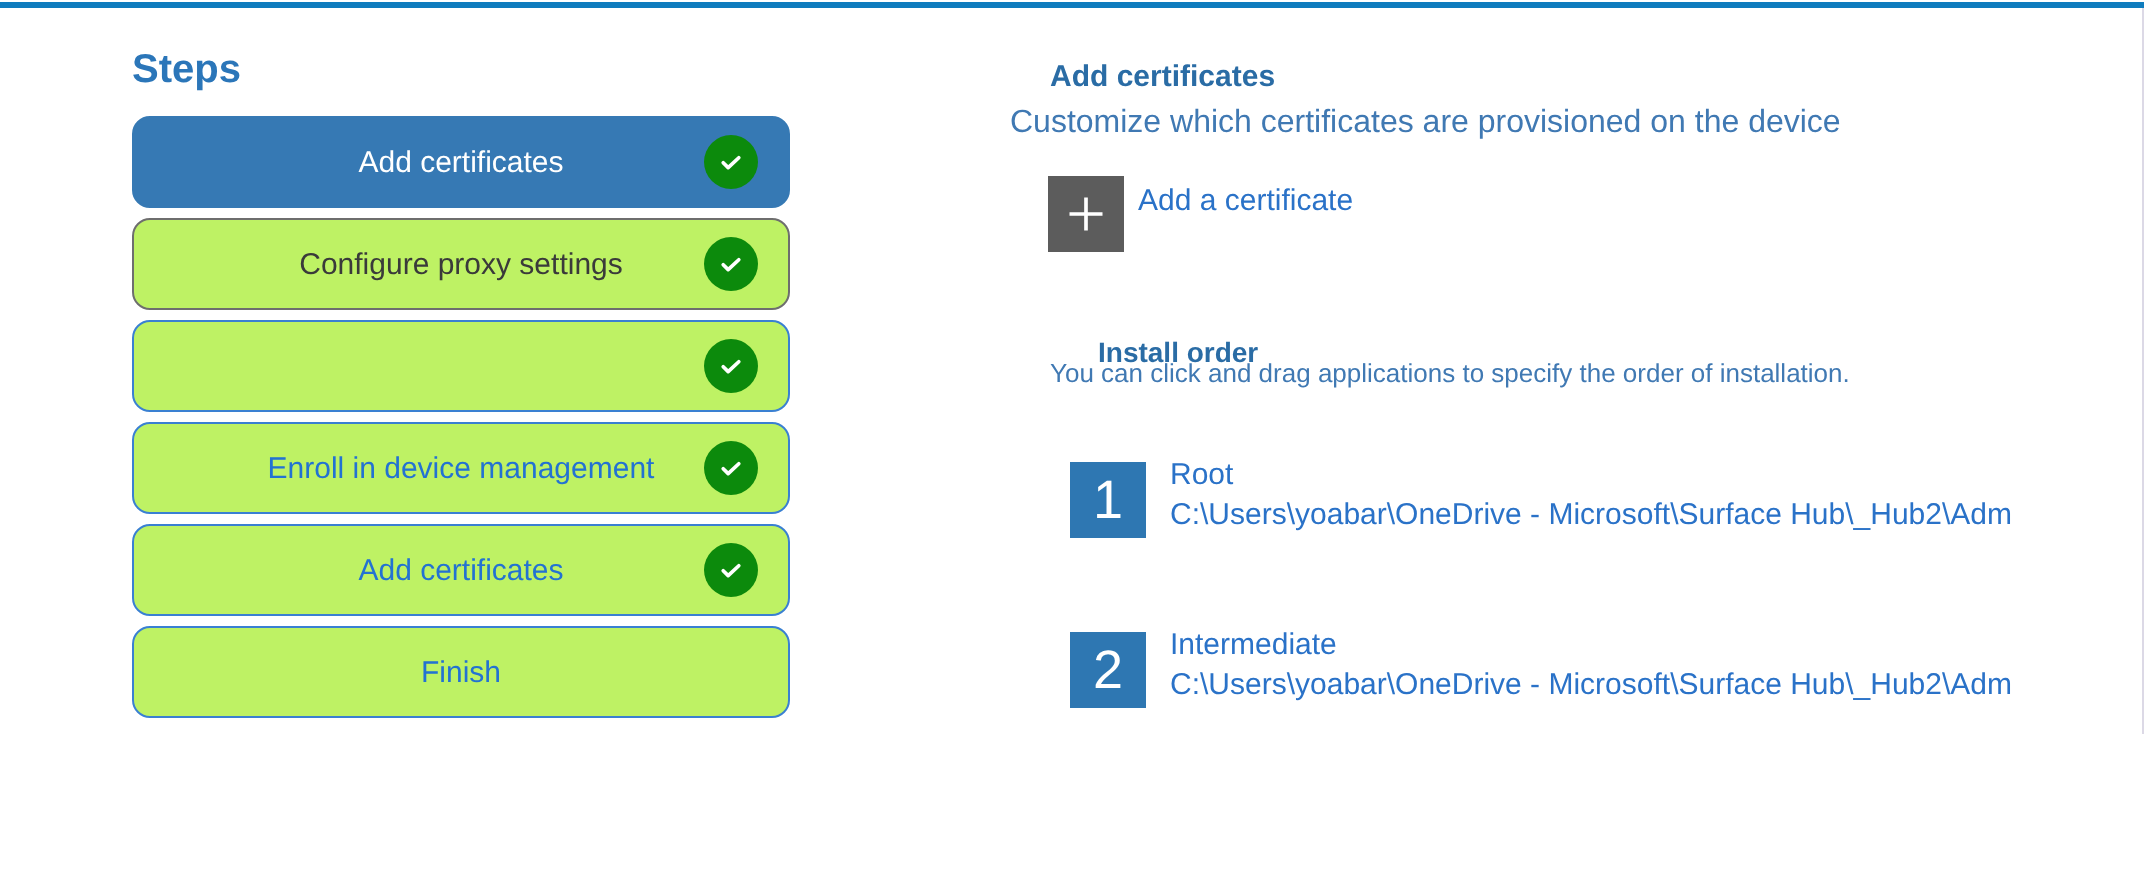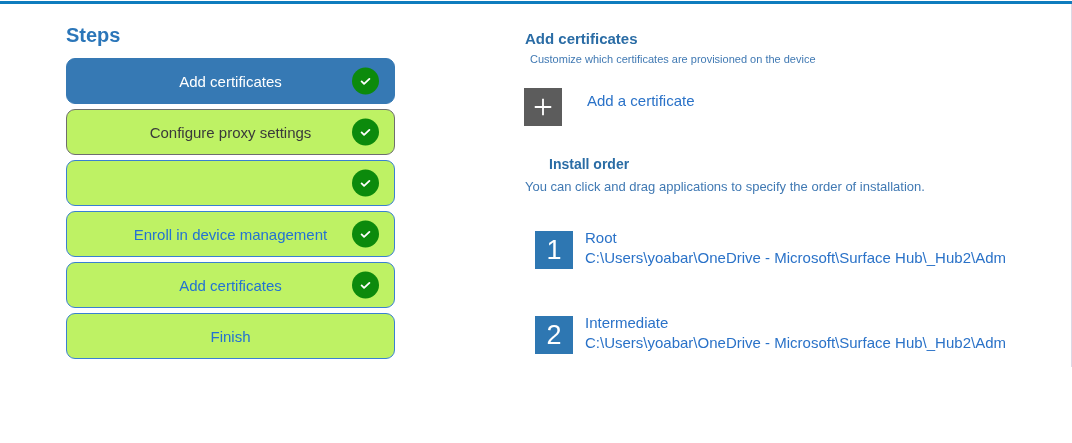--- a/index.html
+++ b/index.html
@@ -26,31 +26,31 @@
   .step.visited{border-color:var(--step-visited-border);color:var(--step-visited-text);}
   .check{
     position:absolute;right:15px;top:50%;transform:translateY(-50%);
     width:27px;height:27px;border-radius:50%;background:var(--check-green);
     display:flex;align-items:center;justify-content:center;
   }
   .check svg{width:17px;height:17px;display:block;}
 
   
   .panel-title{position:absolute;left:525px;top:30px;font-size:15px;font-weight:700;color:var(--heading-blue);}
-  .panel-subtitle{position:absolute;left:530px;top:53px;font-size:11px;color:var(--subtitle-blue);text-align:center;}
+  .panel-subtitle{position:absolute;left:505px;top:53px;font-size:16px;color:var(--subtitle-blue);text-align:center;}
 
   .add-cert{position:absolute;left:524px;top:88px;display:flex;cursor:pointer;}
   .plus-tile{
     width:38px;height:38px;background:var(--tile-gray);
     display:flex;align-items:center;justify-content:center;flex:none;
   }
   .plus-tile svg{width:22px;height:22px;display:block;}
-  .add-cert-label{margin-left:25px;margin-top:4px;font-size:15px;color:var(--link-blue);}
+  .add-cert-label{margin-left:7px;margin-top:4px;font-size:15px;color:var(--link-blue);}
 
-  .install-title{position:absolute;left:525px;top:156px;font-size:14px;font-weight:700;color:var(--heading-blue);padding-left:24px;}
+  .install-title{position:absolute;left:525px;top:168px;font-size:14px;font-weight:700;color:var(--heading-blue);padding-left:24px;}
   .install-hint{position:absolute;left:525px;top:179px;font-size:13px;color:var(--subtitle-blue);text-align:right;}
 
   .install-item{position:absolute;left:535px;display:flex;cursor:grab;}
   .install-item.item-0{top:231px;}
   .install-item.item-1{top:316px;}
   .num-tile{
     width:38px;height:38px;background:var(--tile-blue);color:#fff;flex:none;
     display:flex;align-items:center;justify-content:center;font-size:27px;font-weight:300;
   }
   .item-text{margin-left:12px;margin-top:-3px;line-height:20px;font-size:15px;color:var(--link-blue);white-space:nowrap;}

